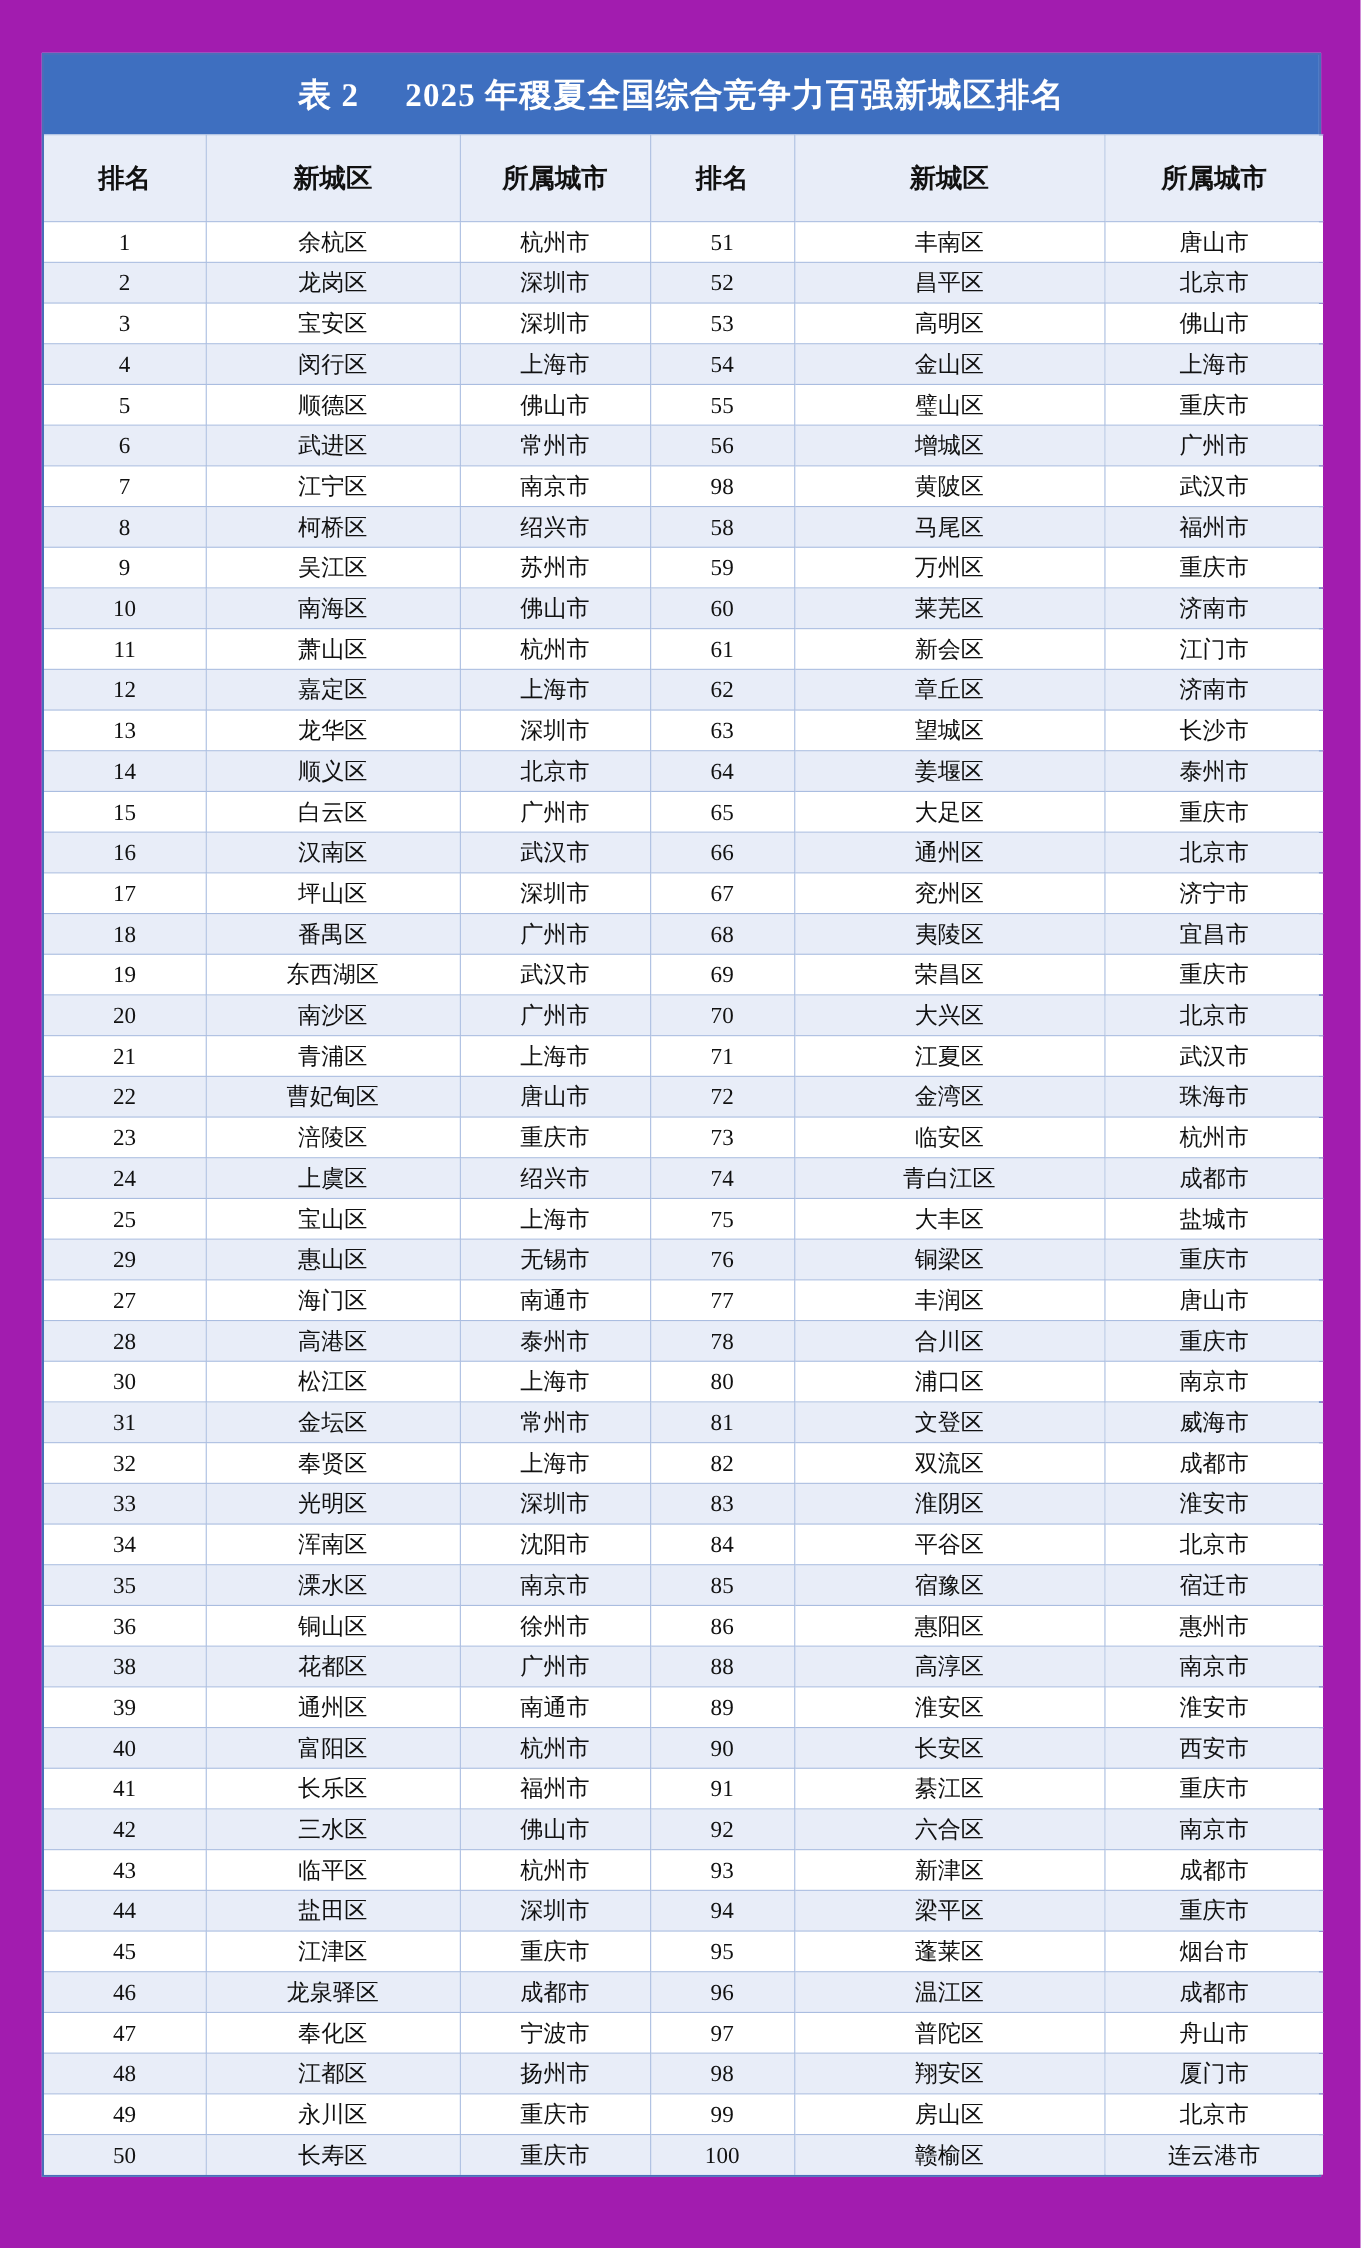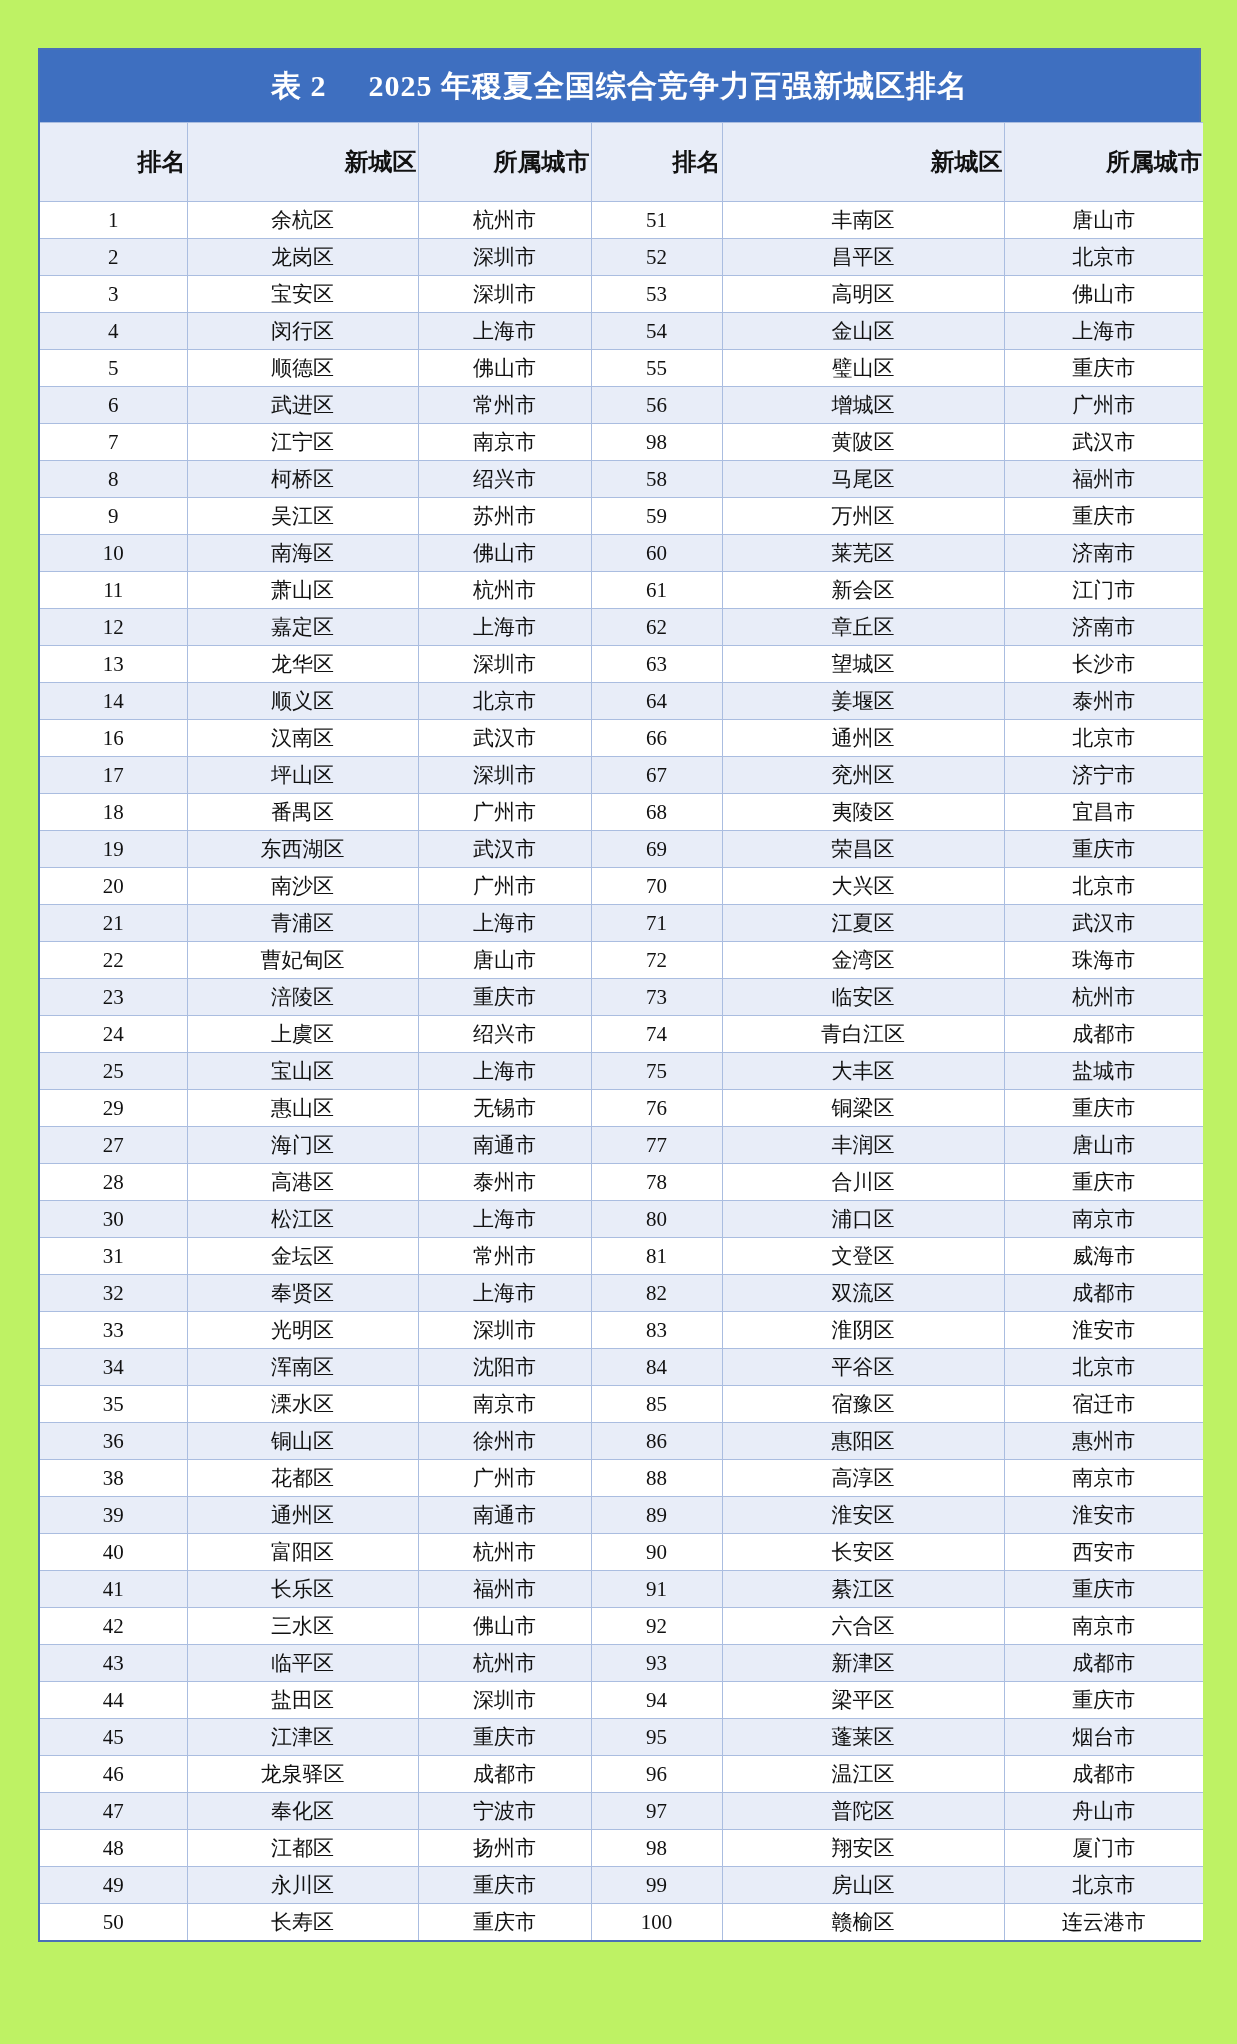--- a/index.html
+++ b/index.html
@@ -5,21 +5,21 @@
   html, body {
     margin: 0;
     padding: 0;
     background: #ffffff;
     font-family: "Liberation Serif", "DejaVu Serif", serif;
   }
   .page {
     position: relative;
     width: 1237px;
     height: 2044px;
-    background: #bef264;
+    background: #a21caf;
     overflow: hidden;
   }
   .table-wrap {
     position: absolute;
     left: 38px;
     top: 48px;
     width: 1163px;
     border: 2px solid #4a6fb8;
     box-sizing: border-box;
     background: #ffffff;
@@ -47,21 +47,20 @@
     vertical-align: middle;
     color: #111111;
     overflow: hidden;
     white-space: nowrap;
   }
   table.ranking thead th {
     height: 76px;
     font-size: 24px;
     font-weight: bold;
     background: #e8edf8;
-    text-align: right;
   }
   table.ranking tbody td {
     height: 34px;
     font-size: 21px;
     font-weight: normal;
     background: #ffffff;
   }
   table.ranking tbody tr:nth-child(even) td {
     background: #e8edf8;
   }
@@ -207,20 +206,28 @@
           </tr>
           <tr>
             <td>14</td>
             <td>顺义区</td>
             <td>北京市</td>
             <td>64</td>
             <td>姜堰区</td>
             <td>泰州市</td>
           </tr>
           <tr>
+            <td>15</td>
+            <td>白云区</td>
+            <td>广州市</td>
+            <td>65</td>
+            <td>大足区</td>
+            <td>重庆市</td>
+          </tr>
+          <tr>
             <td>16</td>
             <td>汉南区</td>
             <td>武汉市</td>
             <td>66</td>
             <td>通州区</td>
             <td>北京市</td>
           </tr>
           <tr>
             <td>17</td>
             <td>坪山区</td>

